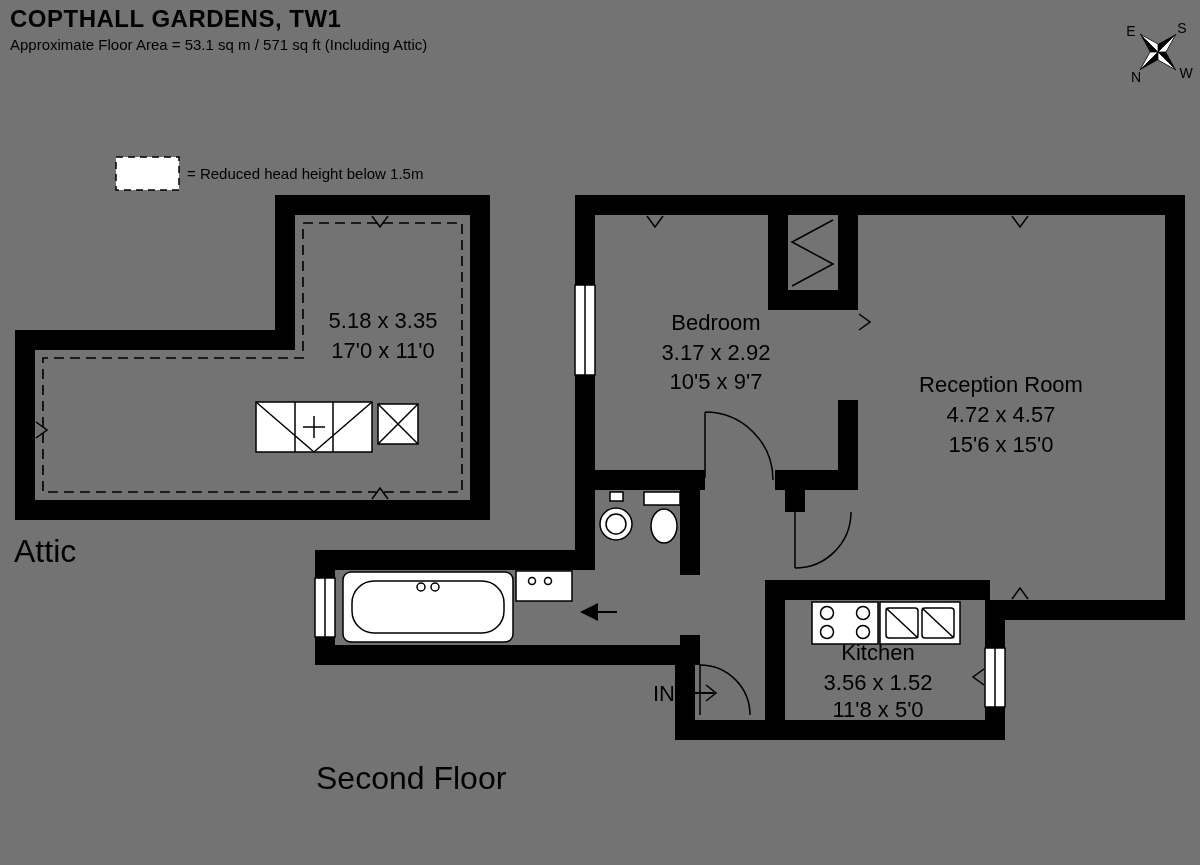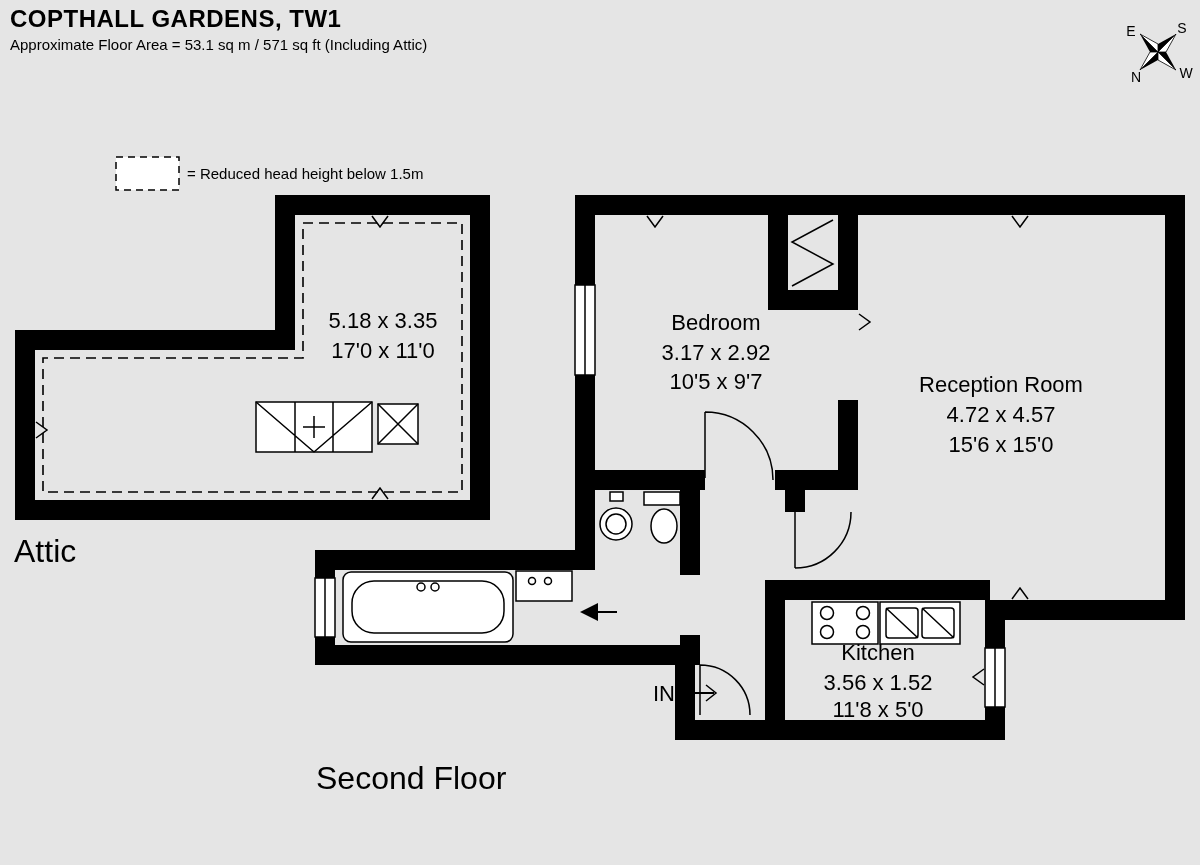--- a/index.html
+++ b/index.html
@@ -1,16 +1,16 @@
 <!DOCTYPE html>
 <html><head>
 <meta charset="utf-8">
 <style>
   html,body{margin:0;padding:0;background:#ffffff;}
-  .page{position:relative;width:1200px;height:865px;background:#e5e5e5;overflow:hidden;}
+  .page{position:relative;width:1200px;height:865px;background:#737373;overflow:hidden;}
   svg{position:absolute;inset:0;}
   text{font-family:"Liberation Sans", sans-serif;fill:#000;}
   .title{font-size:24px;font-weight:bold;letter-spacing:0.5px;}
   .sub{font-size:15px;}
   .legendtext{font-size:15px;}
   .room{font-size:22px;text-anchor:middle;}
   .floorlabel{font-size:32px;}
   .inlabel{font-size:22px;text-anchor:middle;}
   .compasstext{font-size:14px;text-anchor:middle;}
   .wall{fill:#000000;stroke:none;}

